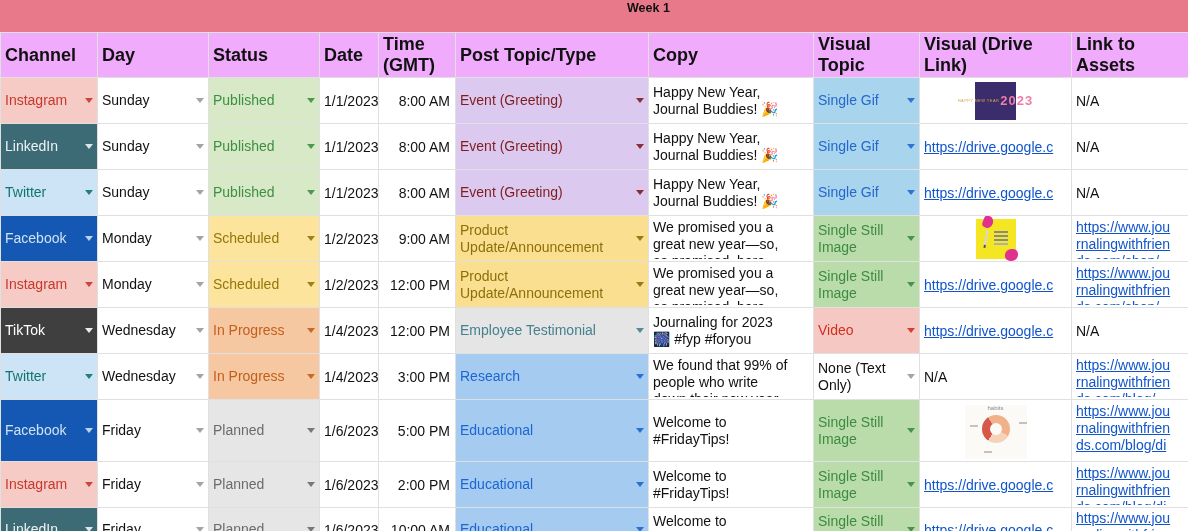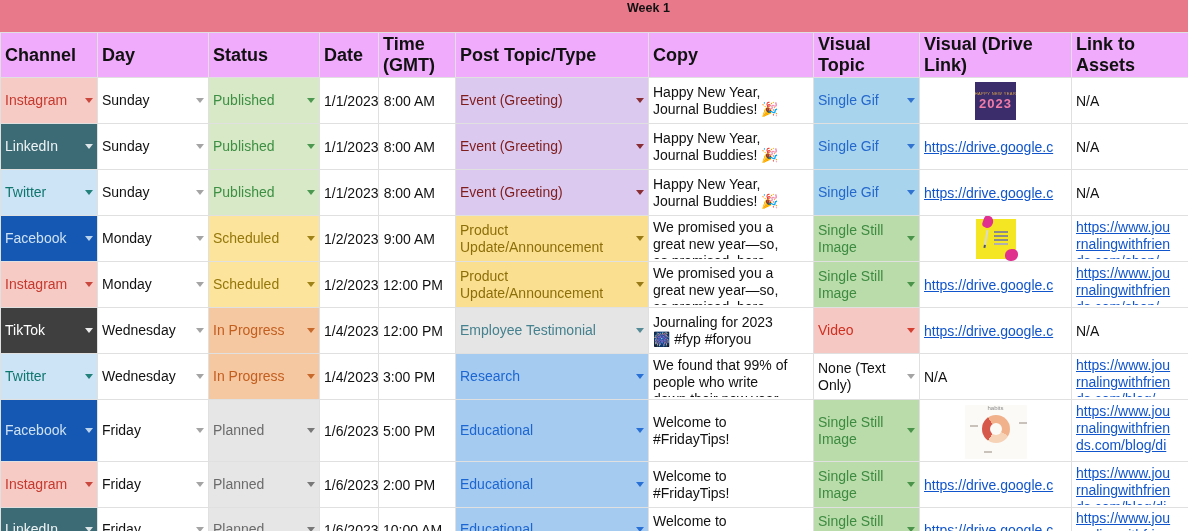--- a/index.html
+++ b/index.html
@@ -16,21 +16,21 @@
   .arr{width:0;height:0;border-left:4px solid transparent;border-right:4px solid transparent;
        border-top:5px solid currentColor;flex:0 0 auto;margin-left:2px;opacity:.9;}
   .arr.gray{color:#9a9a9a;border-top-color:#9a9a9a;}
   .clip{max-height:40px;overflow:hidden;}
   tr.tall .clip{max-height:56px;}
   .pre{white-space:pre-line;line-height:17px;}
   .link{color:#1155cc;text-decoration:underline;cursor:pointer;}
   .nowrap{white-space:nowrap;display:block;overflow:hidden;}
   .brk{white-space:pre-line;line-height:17px;word-break:break-all;display:block;}
   .datecell{white-space:nowrap;padding:1px 0 1px 4px;}
-  .timecell{text-align:right;padding-right:20px;white-space:nowrap;}
+  .timecell{text-align:right;padding-right:5px;white-space:nowrap;}
   .copycell{line-height:17px;}
   
   .ch-instagram{background:#f6cac5;color:#c5392e;}
   .ch-linkedin{background:#3c6a75;color:#eef4f5;}
   .ch-twitter{background:#cde3f6;color:#0f766e;}
   .ch-facebook{background:#1558b3;color:#cfe2f3;}
   .ch-tiktok{background:#3f3f3f;color:#ffffff;}
   
   .st-published{background:#d7e9c6;color:#3d8f44;}
   .st-scheduled{background:#fce49c;color:#94770a;}
@@ -42,21 +42,21 @@
   .tp-employee{background:#e5e5e5;color:#45818e;}
   .tp-research,.tp-educational{background:#a6cbf0;color:#1b66d2;}
   
   .vt-gif{background:#a8d4ee;color:#2468cc;}
   .vt-still{background:#badcaa;color:#3d8b40;}
   .vt-video{background:#f6c8c4;color:#d03020;}
   .vt-none{background:#fff;color:#111;}
   .viscell{text-align:left;}
   
   .thumb{margin:0 auto;}
-  .ny{width:41px;height:38px;background:#3b2c6b;display:flex;flex-direction:column;
+  .ny{width:41px;height:38px;background:#3b2c6b;display:flex;flex-direction:row;
       align-items:center;justify-content:center;gap:1px;}
   .ny-top{font-size:4px;color:#d9a74a;letter-spacing:.4px;white-space:nowrap;}
   .ny-year{font-size:13px;font-weight:700;color:#f07ca8;line-height:1;letter-spacing:1px;}
   .sticky{width:40px;height:40px;background:#f4e622;position:relative;}
   .sticky::before{content:"";position:absolute;left:7px;top:-3px;width:10px;height:12px;
       background:#e0318f;border-radius:40% 60% 60% 40%;transform:rotate(20deg);}
   .sticky::after{content:"";position:absolute;right:-2px;bottom:-2px;width:13px;height:12px;
       background:#e0318f;border-radius:50% 40% 50% 40%;}
   .pencil{position:absolute;left:9px;top:11px;width:2px;height:15px;background:#d8d8d8;
       transform:rotate(10deg);border-bottom:3px solid #555;}

